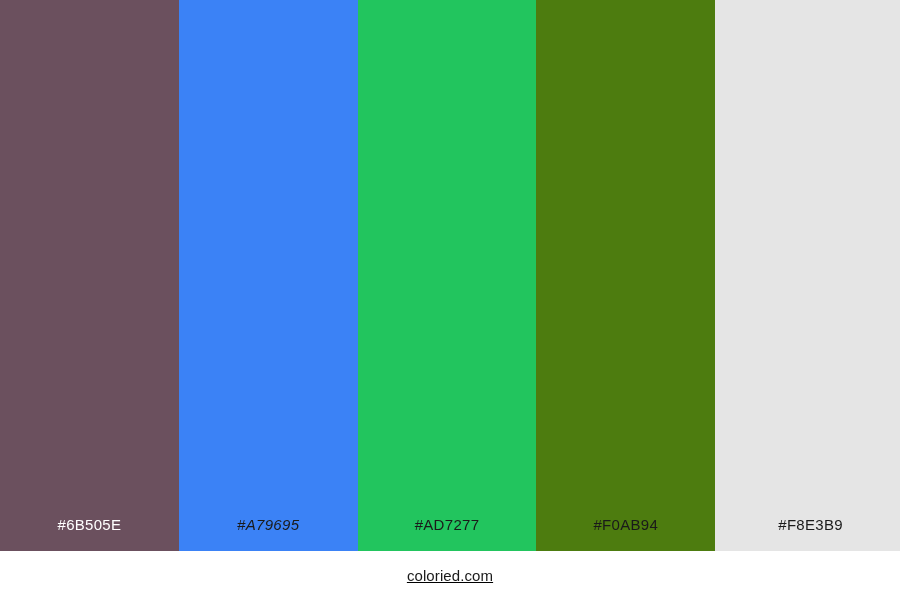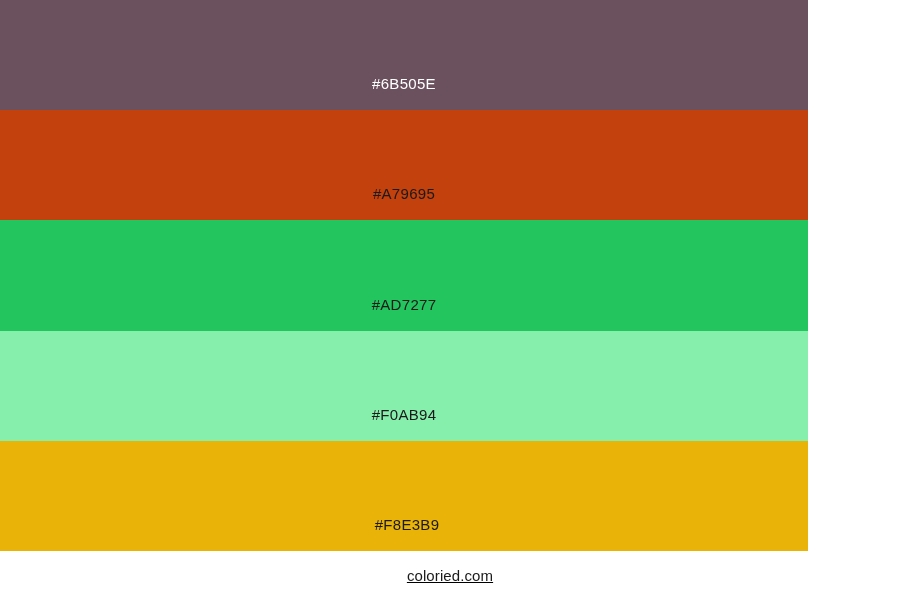--- a/index.html
+++ b/index.html
@@ -15,22 +15,22 @@
   }
   #palette-page {
     width: 900px;
     height: 600px;
     display: flex;
     flex-direction: column;
     background: #ffffff;
   }
   #swatch-strip {
     display: flex;
-    flex-direction: column;
-    width: 808px;
+    flex-direction: row;
+    width: 900px;
     height: 551px;
   }
   .swatch {
     flex: 1 1 0;
     height: 551px;
     position: relative;
     display: flex;
     align-items: flex-end;
     justify-content: center;
   }
@@ -66,33 +66,33 @@
 <body>
 
 <div id="palette-page" style="background-color: rgb(255, 255, 255);">
 
   <div id="swatch-strip">
 
     <div class="swatch" style="background-color: rgb(107, 80, 94);">
       <span class="swatch-label" style="color: rgb(255, 255, 255);">#6B505E</span>
     </div>
 
-    <div class="swatch" style="background-color: #c2410c;">
+    <div class="swatch" style="background-color: #3b82f6; font-style: italic;">
       <span class="swatch-label" style="color: rgb(26, 26, 26);">#A79695</span>
     </div>
 
     <div class="swatch" style="background-color: #22c55e;">
       <span class="swatch-label" style="color: rgb(26, 26, 26);">#AD7277</span>
     </div>
 
-    <div class="swatch" style="background-color: #86efac;">
+    <div class="swatch" style="background-color: #4d7c0f;">
       <span class="swatch-label" style="color: rgb(26, 26, 26);">#F0AB94</span>
     </div>
 
-    <div class="swatch" style="background-color: #eab308; padding-left: 6px;">
+    <div class="swatch" style="background-color: #e5e5e5; padding-left: 6px;">
       <span class="swatch-label" style="color: rgb(26, 26, 26);">#F8E3B9</span>
     </div>
 
   </div>
 
   <div id="footer">
     <span id="footer-text" style="color: rgb(26, 26, 26);">coloried.com</span>
   </div>
 
 </div>

